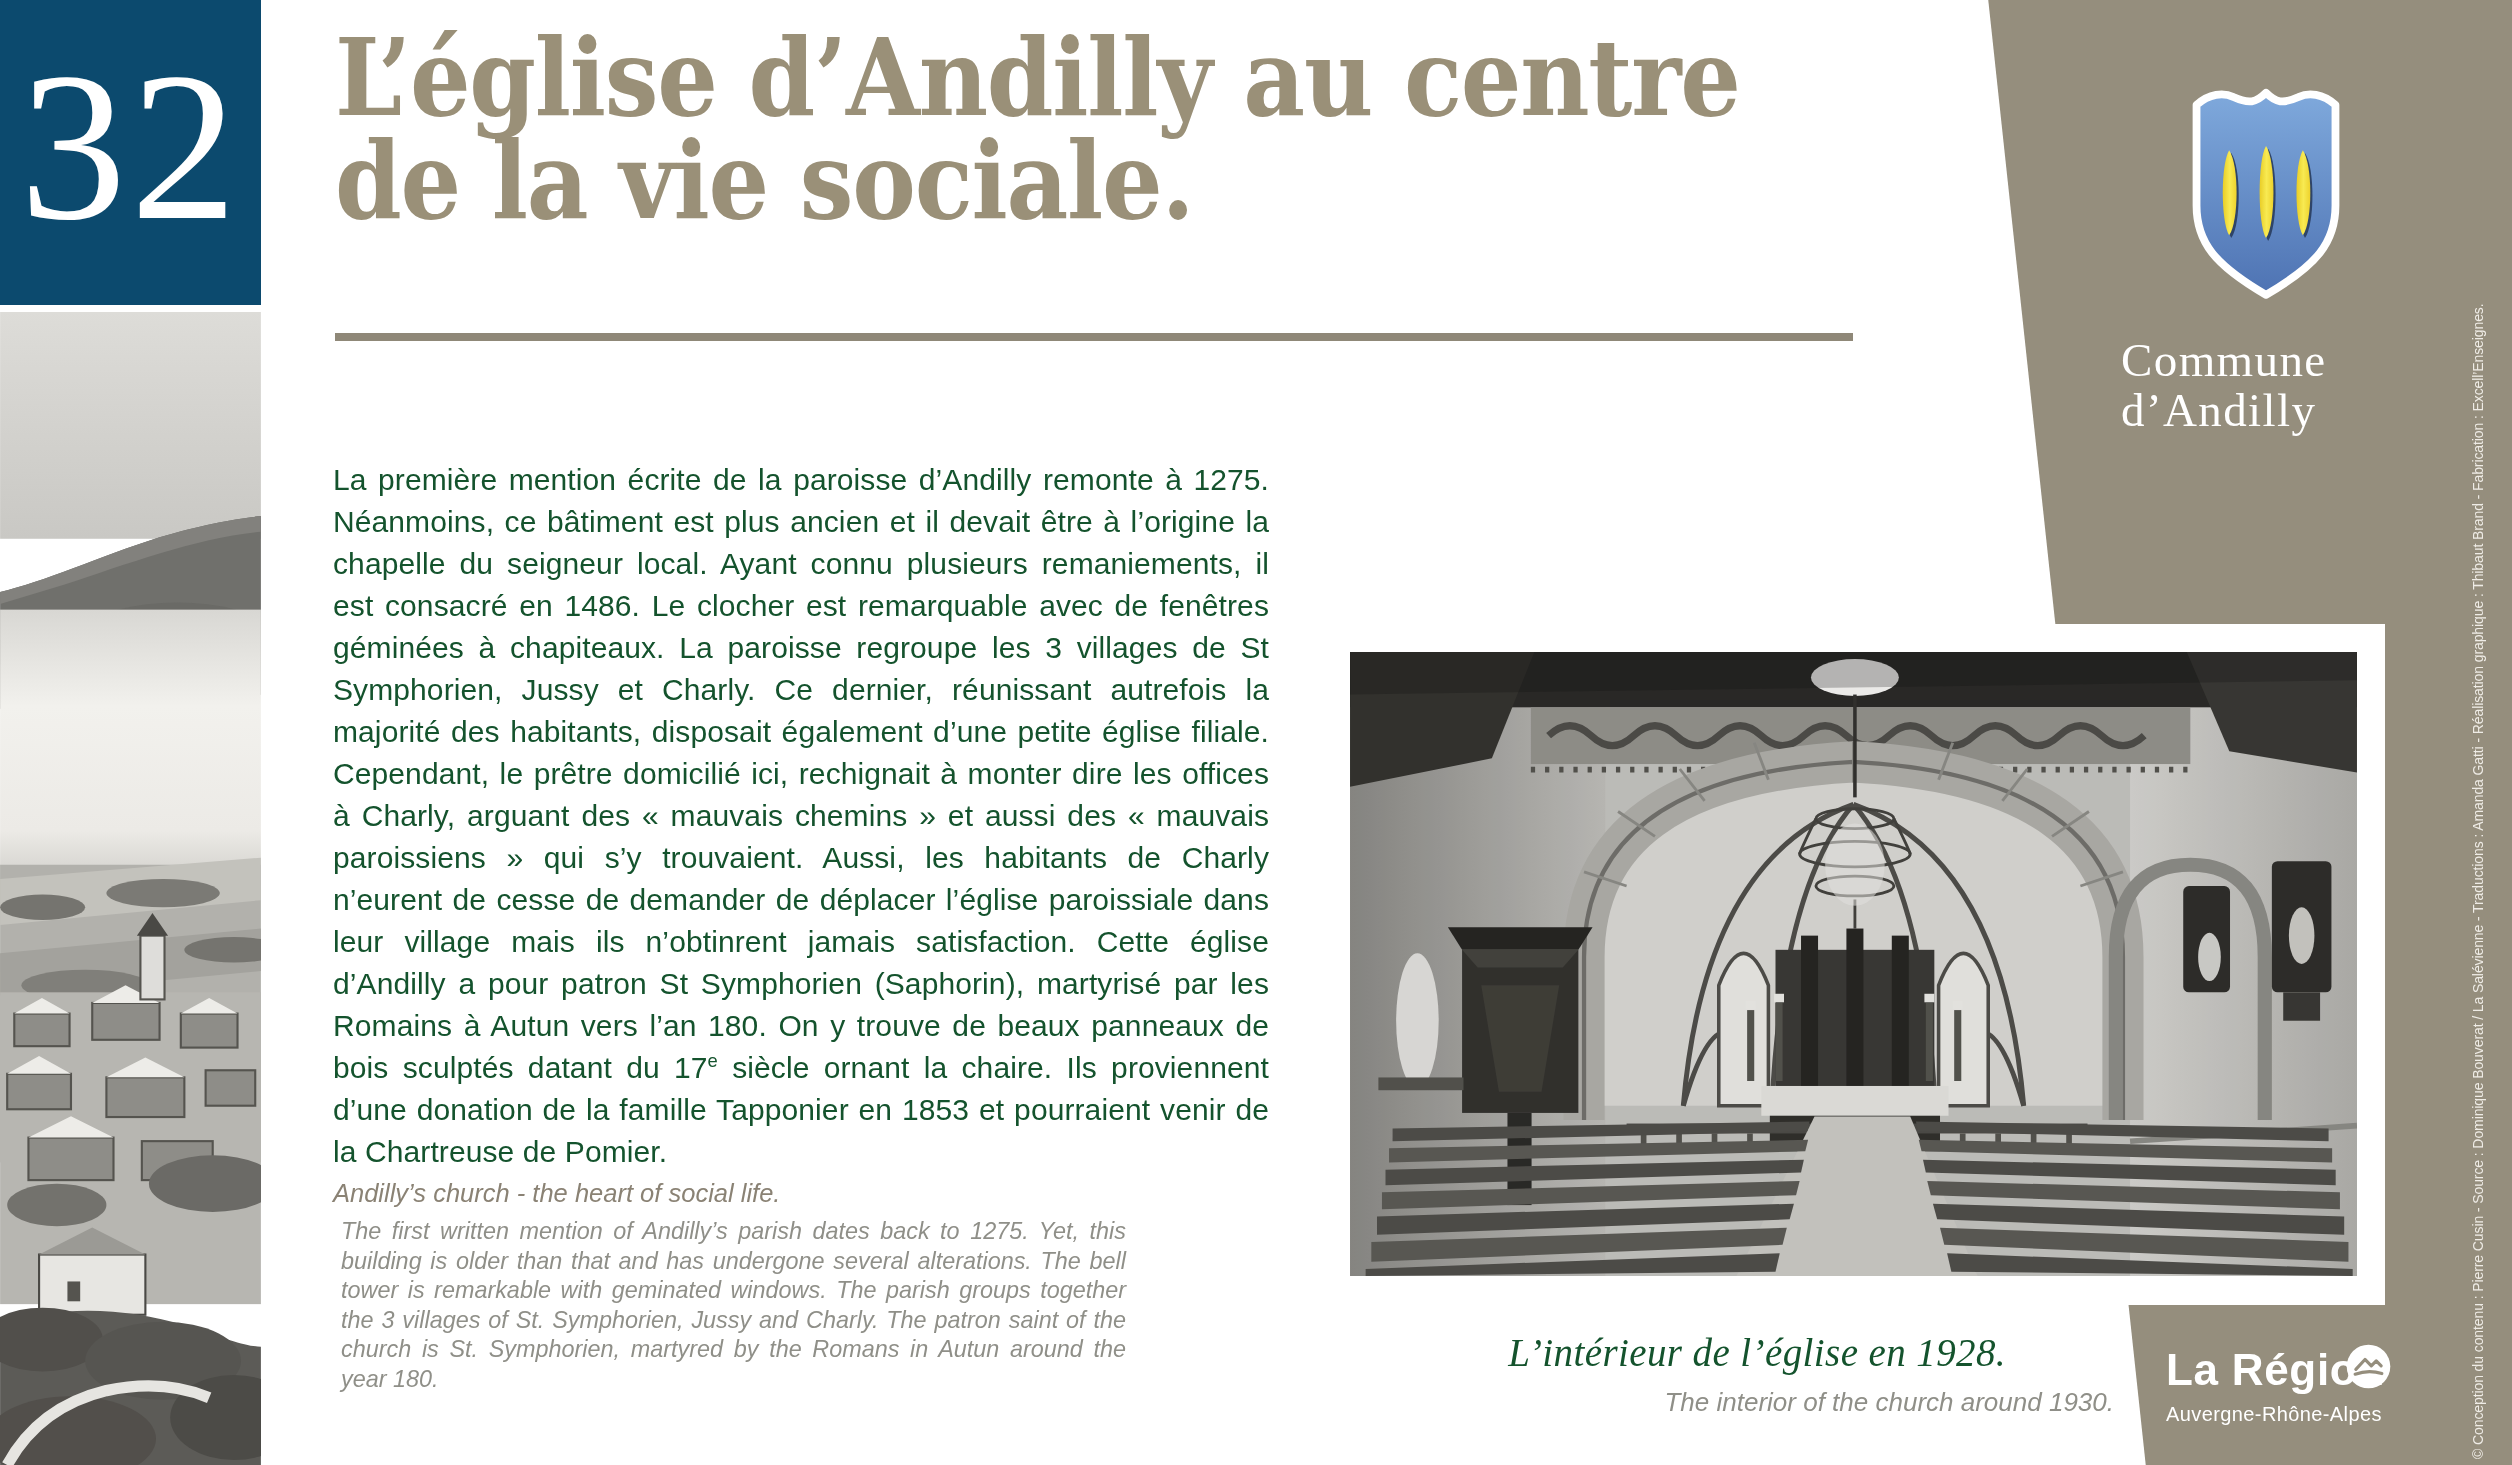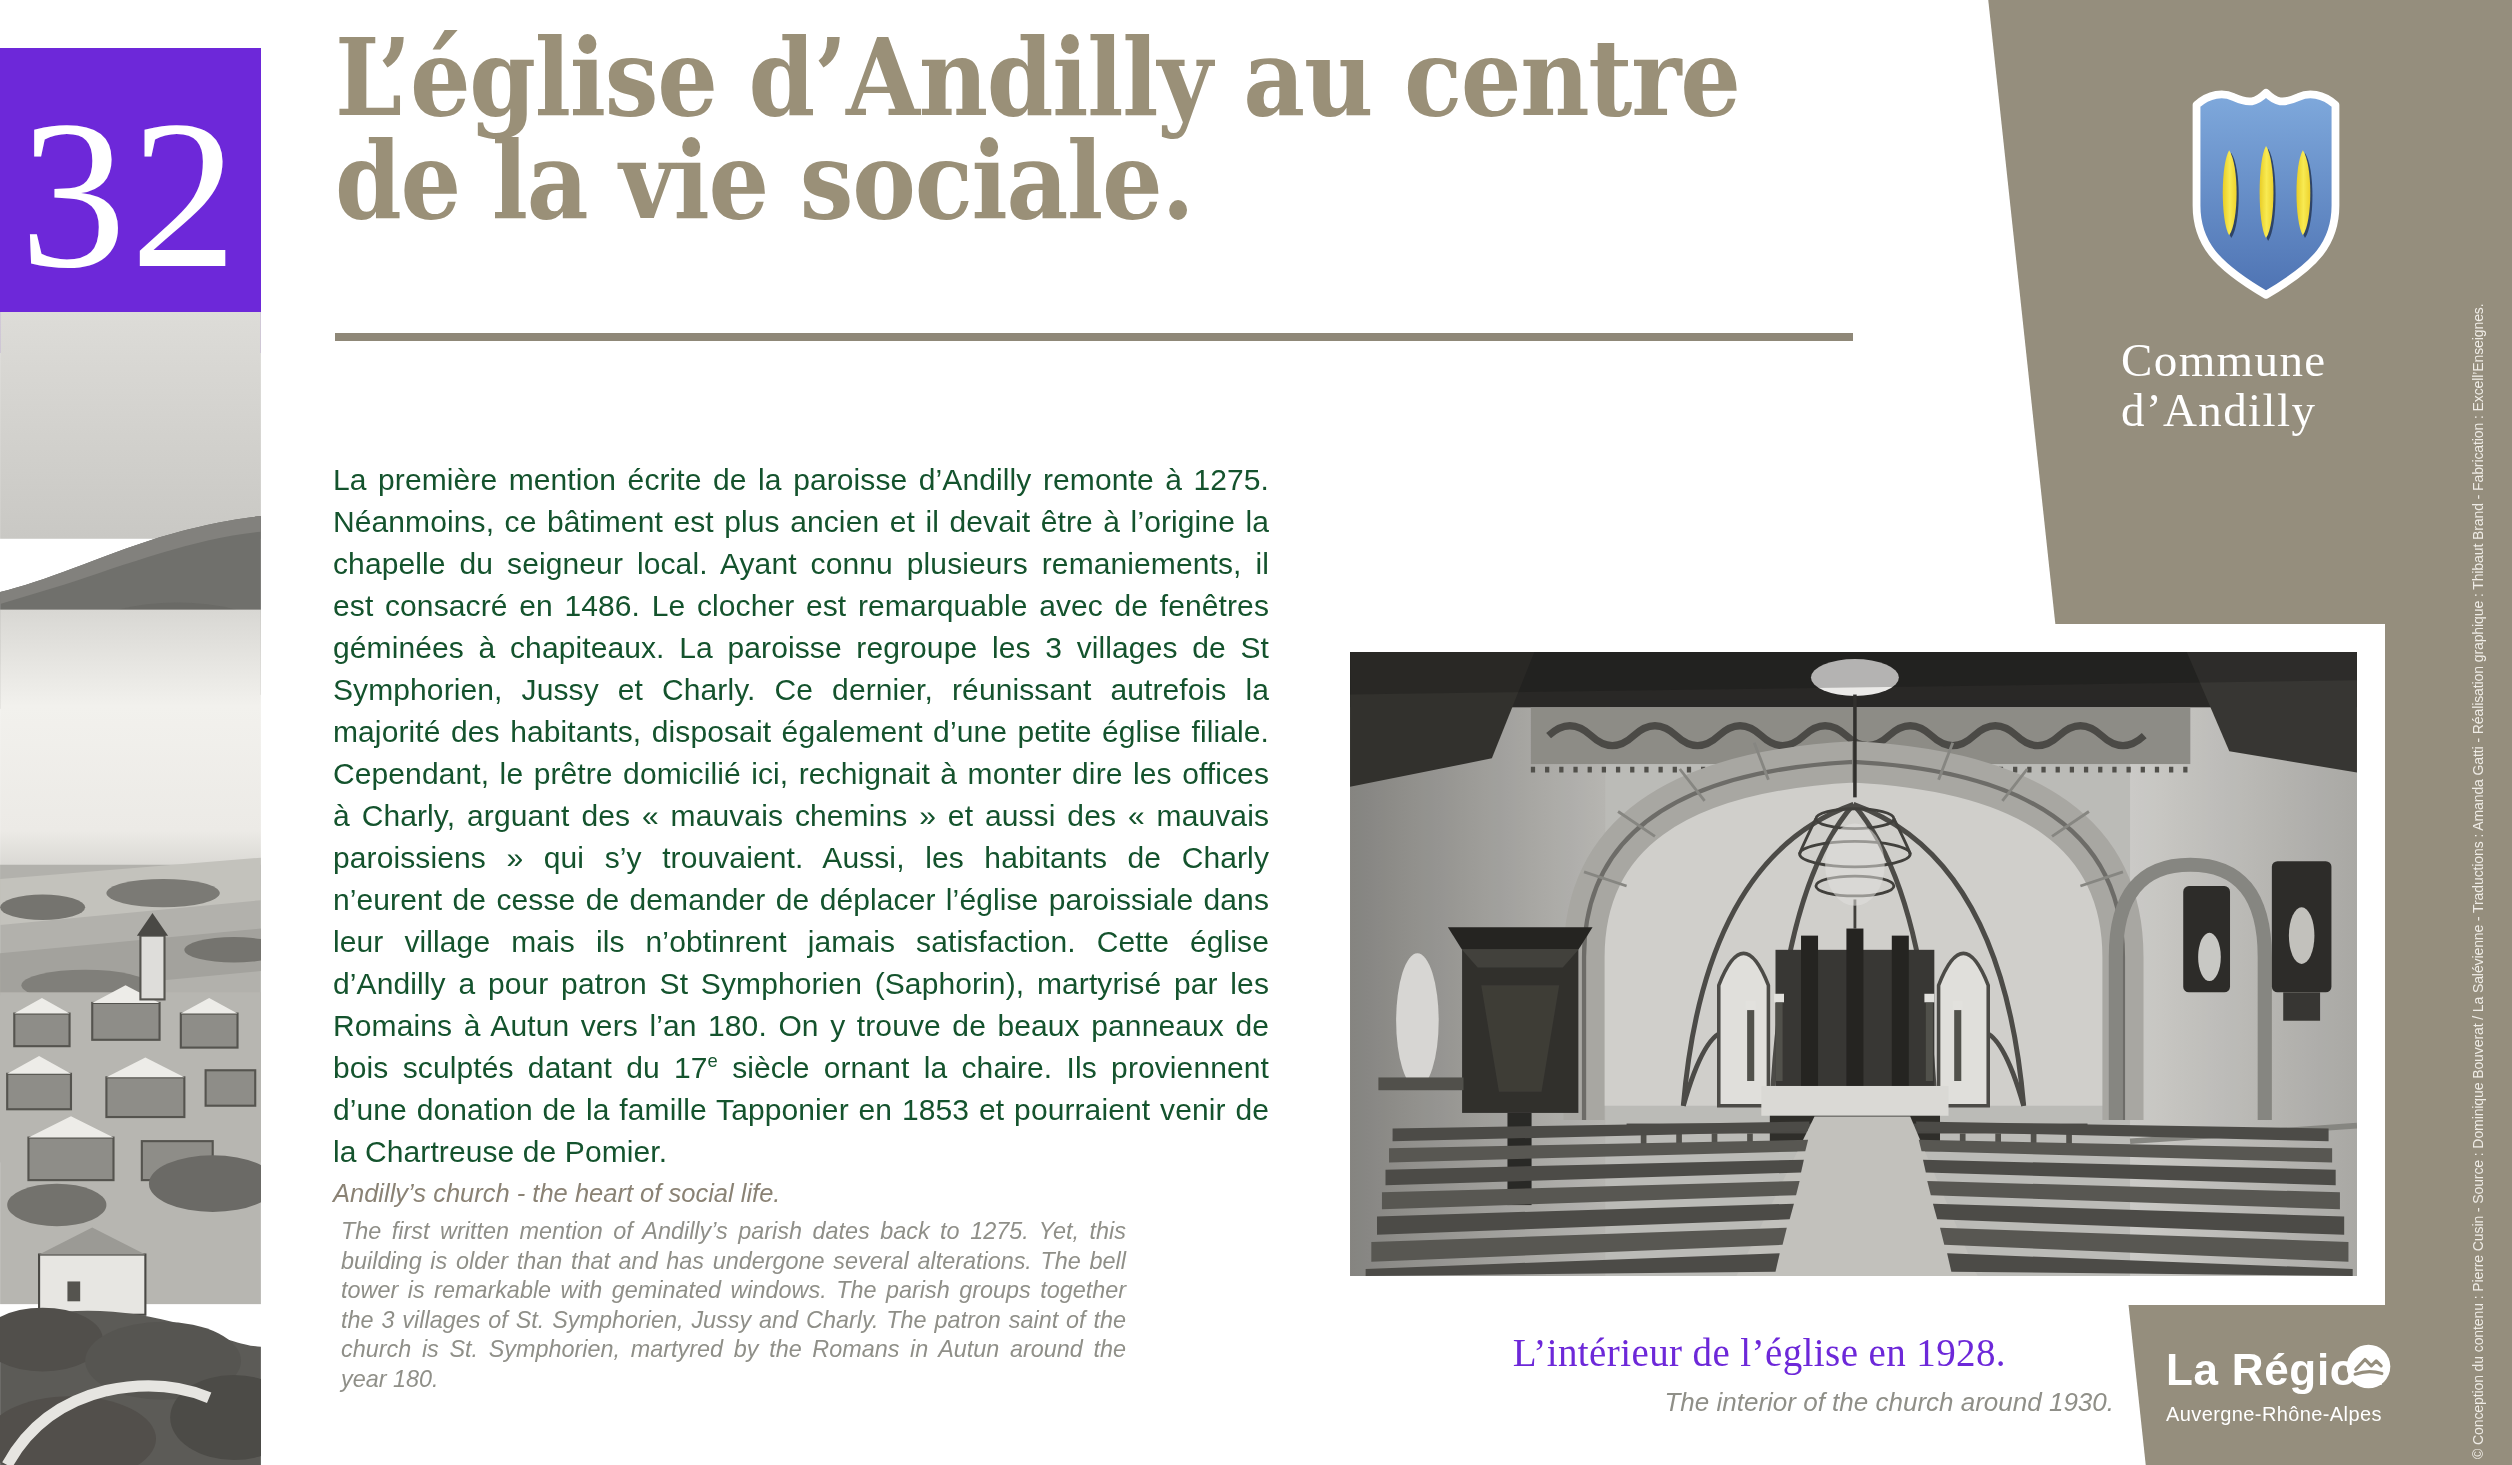--- a/index.html
+++ b/index.html
@@ -8,22 +8,22 @@
     overflow:hidden;font-family:"Liberation Sans",sans-serif;
   }
   
   .right-panel{
     position:absolute;inset:0;background:#958e7d;
     clip-path:polygon(79.15% 0,100% 0,100% 100%,85.42% 100%);
     z-index:1;
   }
   
   .num-block{
-    position:absolute;left:0;top:0;width:261px;height:305px;background:#6d28d9;
-    display:flex;align-items:center;justify-content:center;z-index:2;margin-top:48px;
+    position:absolute;left:0;top:0;width:261px;height:305px;background:#0c4a6e;
+    display:flex;align-items:center;justify-content:center;z-index:2;
   }
   .num-block span{
     font-family:"Liberation Serif",serif;font-weight:400;color:#ffffff;
     font-size:213px;line-height:1;letter-spacing:4.3px;margin-top:-12.8px;
   }
   
   .left-photo{position:absolute;left:0;top:312px;width:261px;height:1153px;z-index:2;}
   .left-photo svg{display:block;}
   
   .title{
@@ -56,21 +56,21 @@
   }
   
   .photo-frame{
     position:absolute;left:1322px;top:624px;width:1063px;height:681px;
     background:#ffffff;z-index:3;
   }
   .church-photo{position:absolute;left:28px;top:28px;width:1007px;height:624px;}
   
   .cap-fr{
     position:absolute;right:506px;top:1330px;z-index:3;white-space:nowrap;
-    font-family:"Liberation Serif",serif;font-size:39px;color:#6d28d9;letter-spacing:0.4px;
+    font-family:"Liberation Serif",serif;font-size:39px;color:#14532d;letter-spacing:0.4px;font-style:italic;
   }
   .cap-en{
     position:absolute;right:398px;top:1387px;z-index:3;white-space:nowrap;
     font-style:italic;font-size:26px;color:#8f8f88;margin-left:14px;
   }
   
   .shield{position:absolute;left:2188px;top:85px;width:156px;height:224px;z-index:2;}
   .commune-name{
     position:absolute;left:2121px;top:335px;width:291px;z-index:2;text-align:left;
     font-family:"Liberation Serif",serif;color:#ffffff;font-size:47px;line-height:50px;

